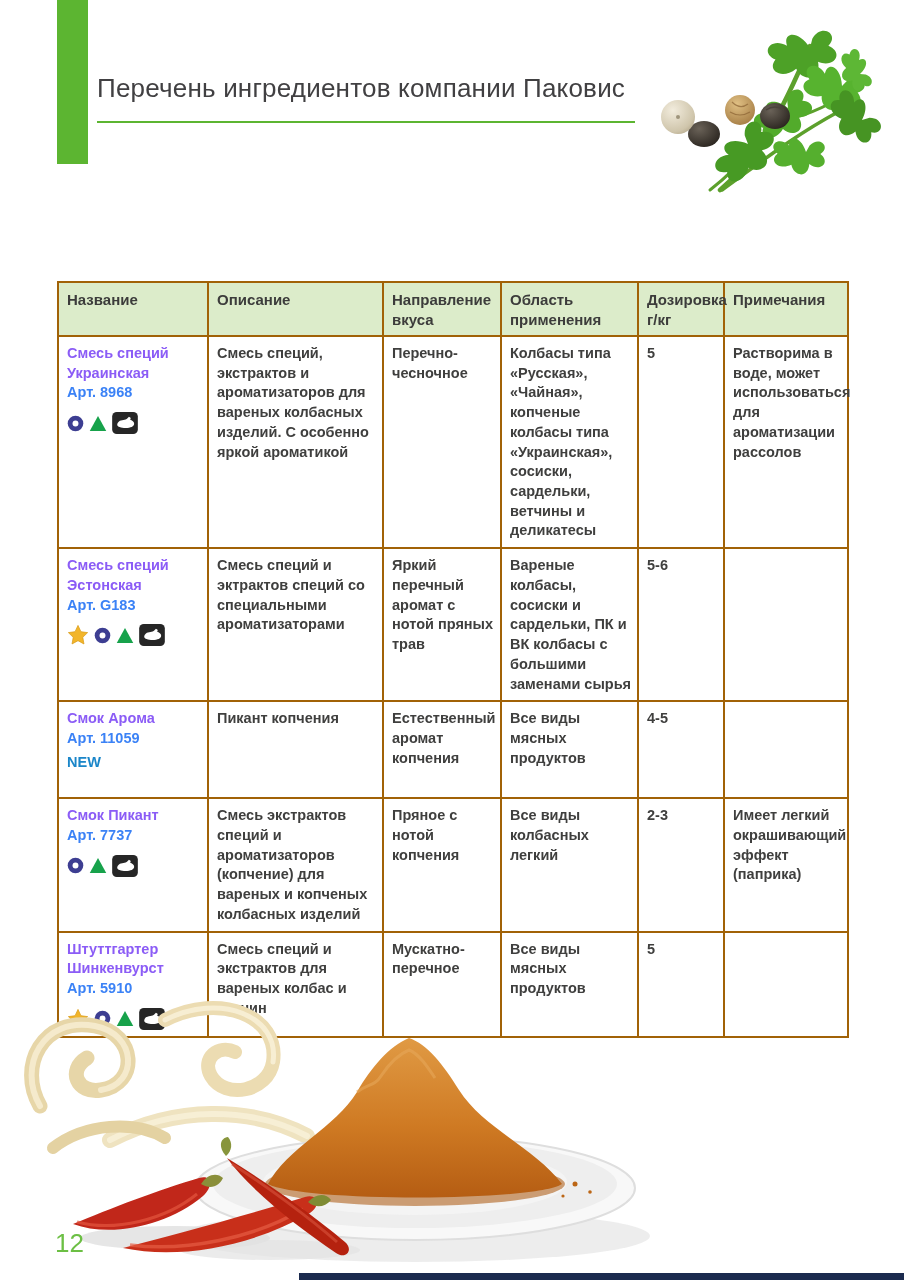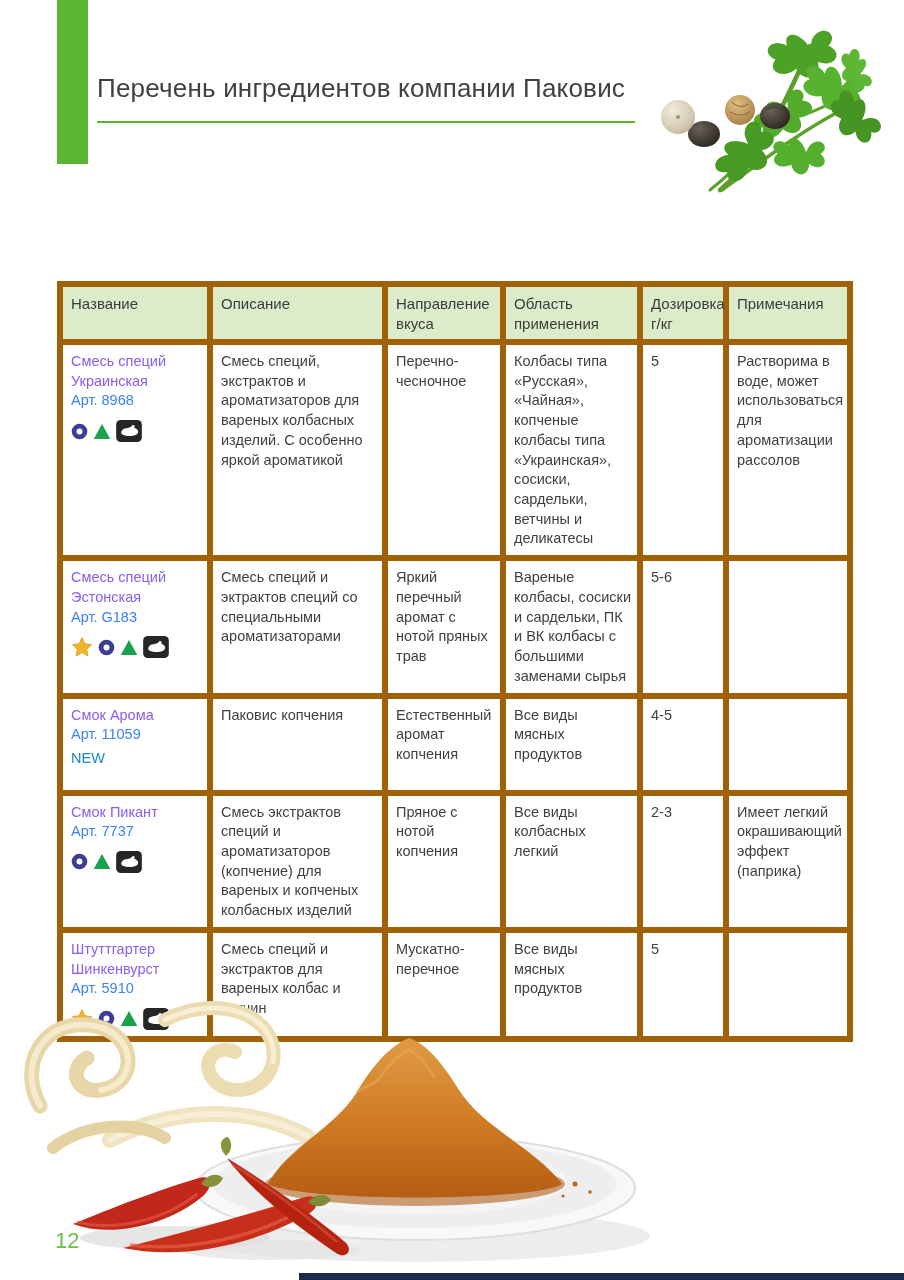--- a/index.html
+++ b/index.html
@@ -7,33 +7,33 @@
   body{position:relative;background:#ffffff;font-family:"Liberation Sans",sans-serif;color:#3f3f3e;overflow:hidden}
 
   .green-bar{position:absolute;left:57px;top:0;width:31px;height:164px;background:#5cb531}
   .page-title{position:absolute;left:97px;top:73px;font-size:26px;font-weight:400;color:#414042;letter-spacing:.2px}
   .title-rule{position:absolute;left:97px;top:121px;width:538px;height:2px;background:#5cb531}
 
   .decor-top{position:absolute;left:620px;top:16px;width:284px;height:178px}
   .decor-bottom{position:absolute;left:15px;top:988px;width:650px;height:292px}
 
   table.itable{position:absolute;left:57px;top:281px;width:790px;border-collapse:collapse;table-layout:fixed;font-size:14.5px;line-height:1.36}
-  .itable th,.itable td{border:6px solid #a16207;vertical-align:top;text-align:left;padding:7px 5px 6px 8px;font-weight:400}
+  .itable th,.itable td{border:2px solid #a16207;vertical-align:top;text-align:left;padding:7px 5px 6px 8px;font-weight:700}
   .itable th{background:#dcecca;font-size:15px;line-height:1.3;color:#3c3c3b}
   .col-name{width:150px}.col-desc{width:175px}.col-taste{width:118px}
   .col-app{width:137px}.col-dose{width:86px}.col-notes{width:124px}
 
   .pname{color:#8b5cf6}
   .part{color:#3b82f6}
   .badge-new{color:#1b86c9;margin-top:4px}
   .icons{display:flex;align-items:center;gap:5px;margin-top:9px}
   .ic{display:inline-flex}
   .ic svg{display:block}
 
-  .page-num{position:absolute;left:55px;top:1228px;font-size:22px;color:#6cbf44}
+  .page-num{position:absolute;left:55px;top:1228px;font-size:26px;color:#6cbf44}
   .navy-bar{position:absolute;left:299px;bottom:0;width:605px;height:7px;background:#1b2a4e}
 </style>
 </head>
 <body>
 
 <div class="green-bar"></div>
 <h1 class="page-title">Перечень ингредиентов компании Паковис</h1>
 <div class="title-rule"></div>
 
 <svg class="decor-top" viewBox="0 0 284 178" aria-hidden="true">
@@ -165,21 +165,21 @@
         <td>Вареные колбасы, сосиски и сардельки, ПК и ВК колбасы с большими заменами сырья</td>
         <td>5-6</td>
         <td></td>
       </tr>
       <tr style="height: 97px;">
         <td>
           <div class="pname">Смок Арома</div>
           <div class="part">Арт. 11059</div>
           <div class="badge-new">NEW</div>
         </td>
-        <td>Паковис копчения</td>
+        <td>Пикант копчения</td>
         <td>Естественный аромат копчения</td>
         <td>Все виды мясных продуктов</td>
         <td>4-5</td>
         <td></td>
       </tr>
       <tr style="height: 114px;">
         <td>
           <div class="pname">Смок Пикант</div>
           <div class="part">Арт. 7737</div>
           <div class="icons">

